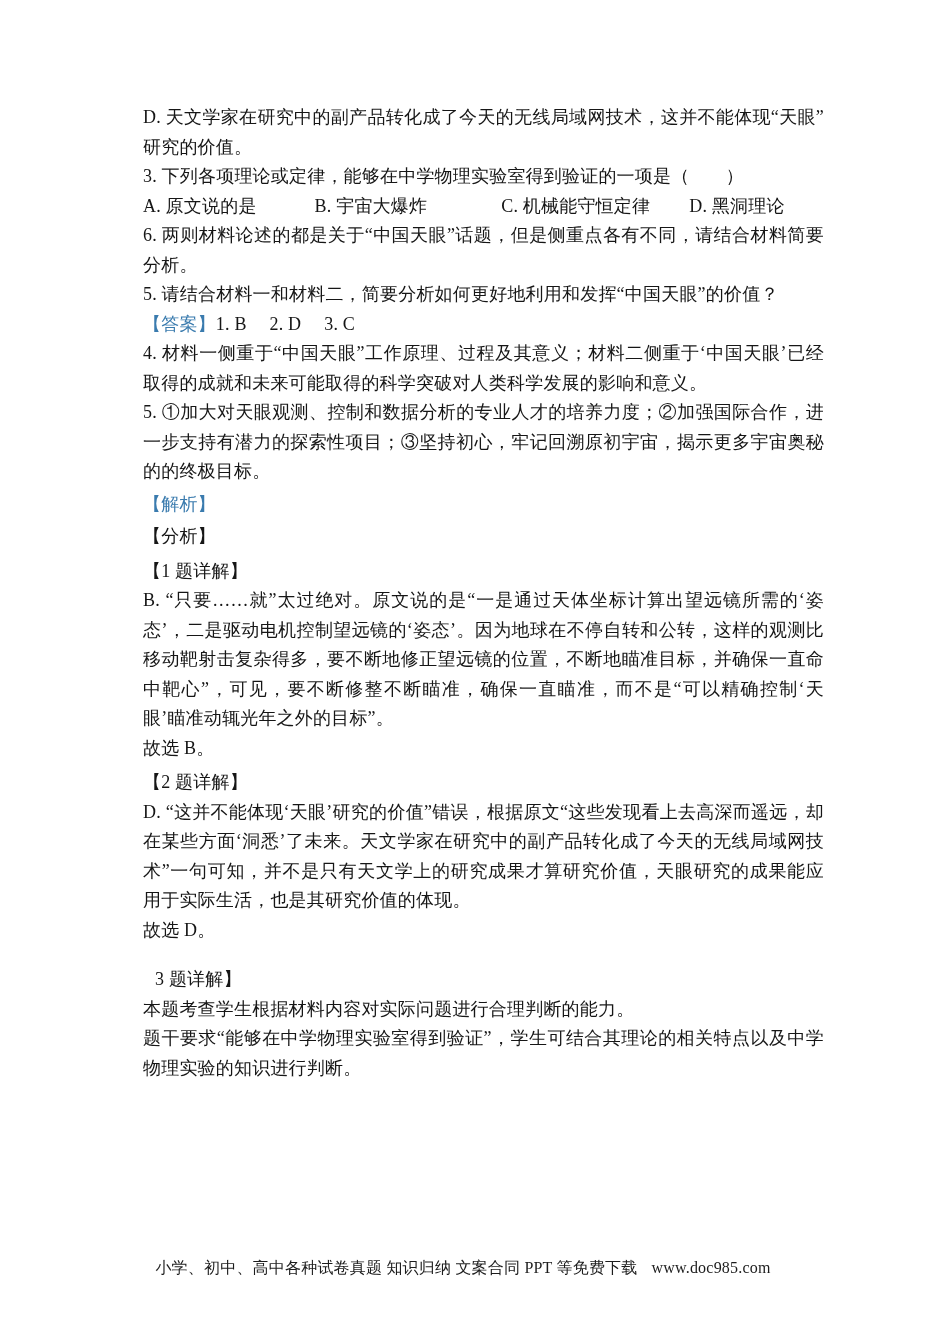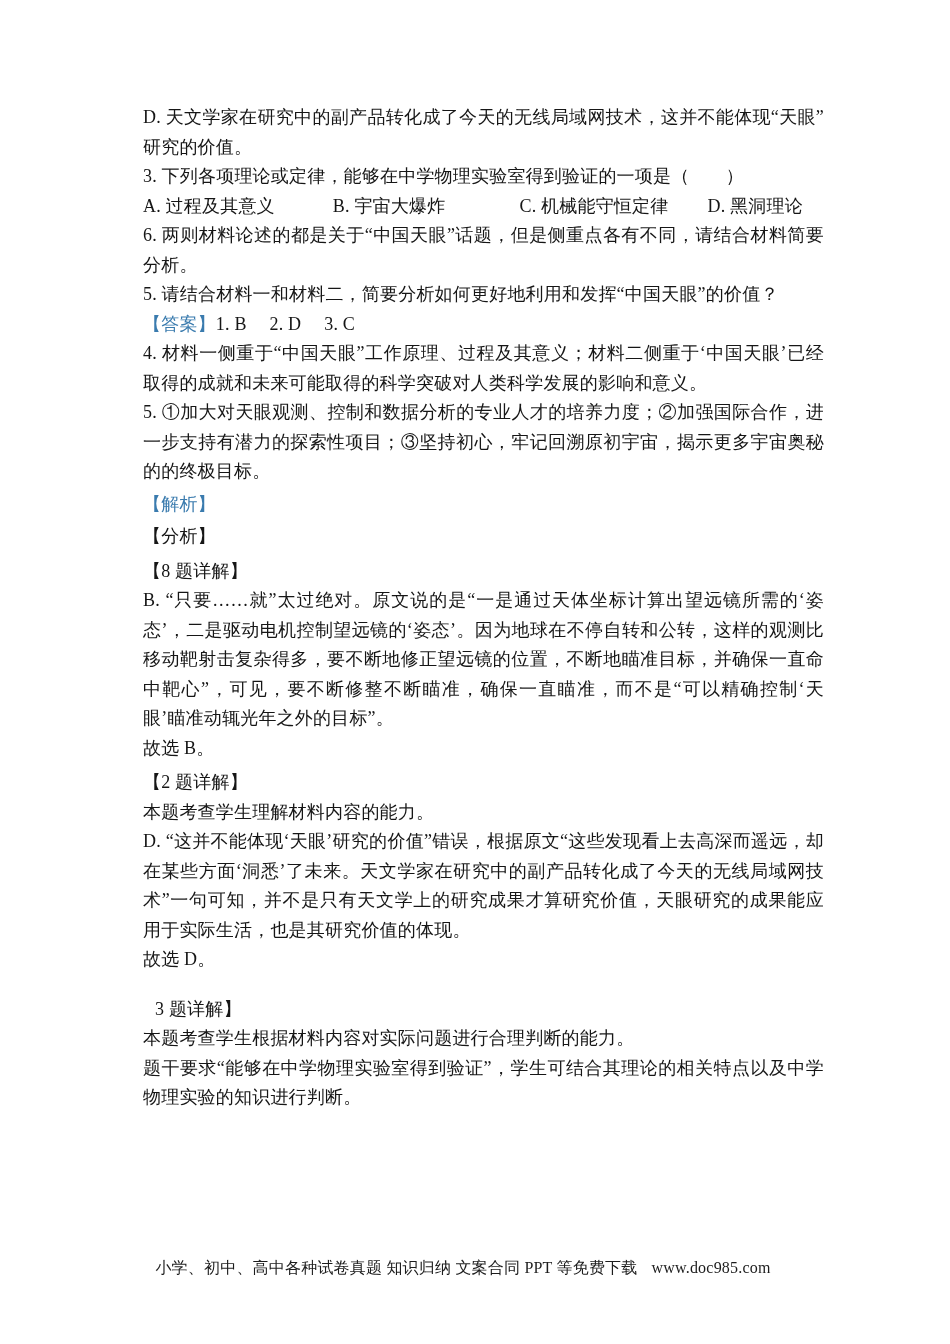--- a/index.html
+++ b/index.html
@@ -47,33 +47,32 @@
     letter-spacing: 0.2px;
   }
   .page-footer .footer-url { margin-left: 14px; }
 </style>
 </head>
 <body>
 
 <div class="doc-body">
     <p>D. 天文学家在研究中的副产品转化成了今天的无线局域网技术，这并不能体现“天眼”研究的价值。</p>
     <p>3. 下列各项理论或定律，能够在中学物理实验室得到验证的一项是（　　）</p>
-    <p><span class="opt opt0">A. 过程及其意义</span><span class="opt opt1">B. 宇宙大爆炸</span><span class="opt opt2">C. 机械能守恒定律</span><span class="opt opt3">D. 黑洞理论</span></p>
+    <p><span class="opt opt0">A. 原文说的是</span><span class="opt opt1">B. 宇宙大爆炸</span><span class="opt opt2">C. 机械能守恒定律</span><span class="opt opt3">D. 黑洞理论</span></p>
     <p>6. 两则材料论述的都是关于“中国天眼”话题，但是侧重点各有不同，请结合材料简要分析。</p>
     <p>5. 请结合材料一和材料二，简要分析如何更好地利用和发挥“中国天眼”的价值？</p>
     <p><span class="blue">【答案】</span>1. B　 2. D　 3. C</p>
     <p>4. 材料一侧重于“中国天眼”工作原理、过程及其意义；材料二侧重于‘中国天眼’已经取得的成就和未来可能取得的科学突破对人类科学发展的影响和意义。</p>
     <p>5. ①加大对天眼观测、控制和数据分析的专业人才的培养力度；②加强国际合作，进一步支持有潜力的探索性项目；③坚持初心，牢记回溯原初宇宙，揭示更多宇宙奥秘的的终极目标。</p>
     <p class="marker-blue">【解析】</p>
     <p class="marker">【分析】</p>
-    <p class="detail-header">【8 题详解】</p>
+    <p class="detail-header">【1 题详解】</p>
     <p>B. “只要……就”太过绝对。原文说的是“一是通过天体坐标计算出望远镜所需的‘姿态’，二是驱动电机控制望远镜的‘姿态’。因为地球在不停自转和公转，这样的观测比移动靶射击复杂得多，要不断地修正望远镜的位置，不断地瞄准目标，并确保一直命中靶心”，可见，要不断修整不断瞄准，确保一直瞄准，而不是“可以精确控制‘天眼’瞄准动辄光年之外的目标”。</p>
     <p>故选 B。</p>
     <p class="detail-header">【2 题详解】</p>
-    <p>本题考查学生理解材料内容的能力。</p>
     <p>D. “这并不能体现‘天眼’研究的价值”错误，根据原文“这些发现看上去高深而遥远，却在某些方面‘洞悉’了未来。天文学家在研究中的副产品转化成了今天的无线局域网技术”一句可知，并不是只有天文学上的研究成果才算研究价值，天眼研究的成果能应用于实际生活，也是其研究价值的体现。</p>
     <p>故选 D。</p>
     <p class="detail-header-broken">3 题详解】</p>
     <p>本题考查学生根据材料内容对实际问题进行合理判断的能力。</p>
     <p>题干要求“能够在中学物理实验室得到验证”，学生可结合其理论的相关特点以及中学物理实验的知识进行判断。</p>
   </div>
 
 <div class="page-footer">
   <span>小学、初中、高中各种试卷真题 知识归纳 文案合同 PPT 等免费下载</span><span class="footer-url">www.doc985.com</span>
 </div>

